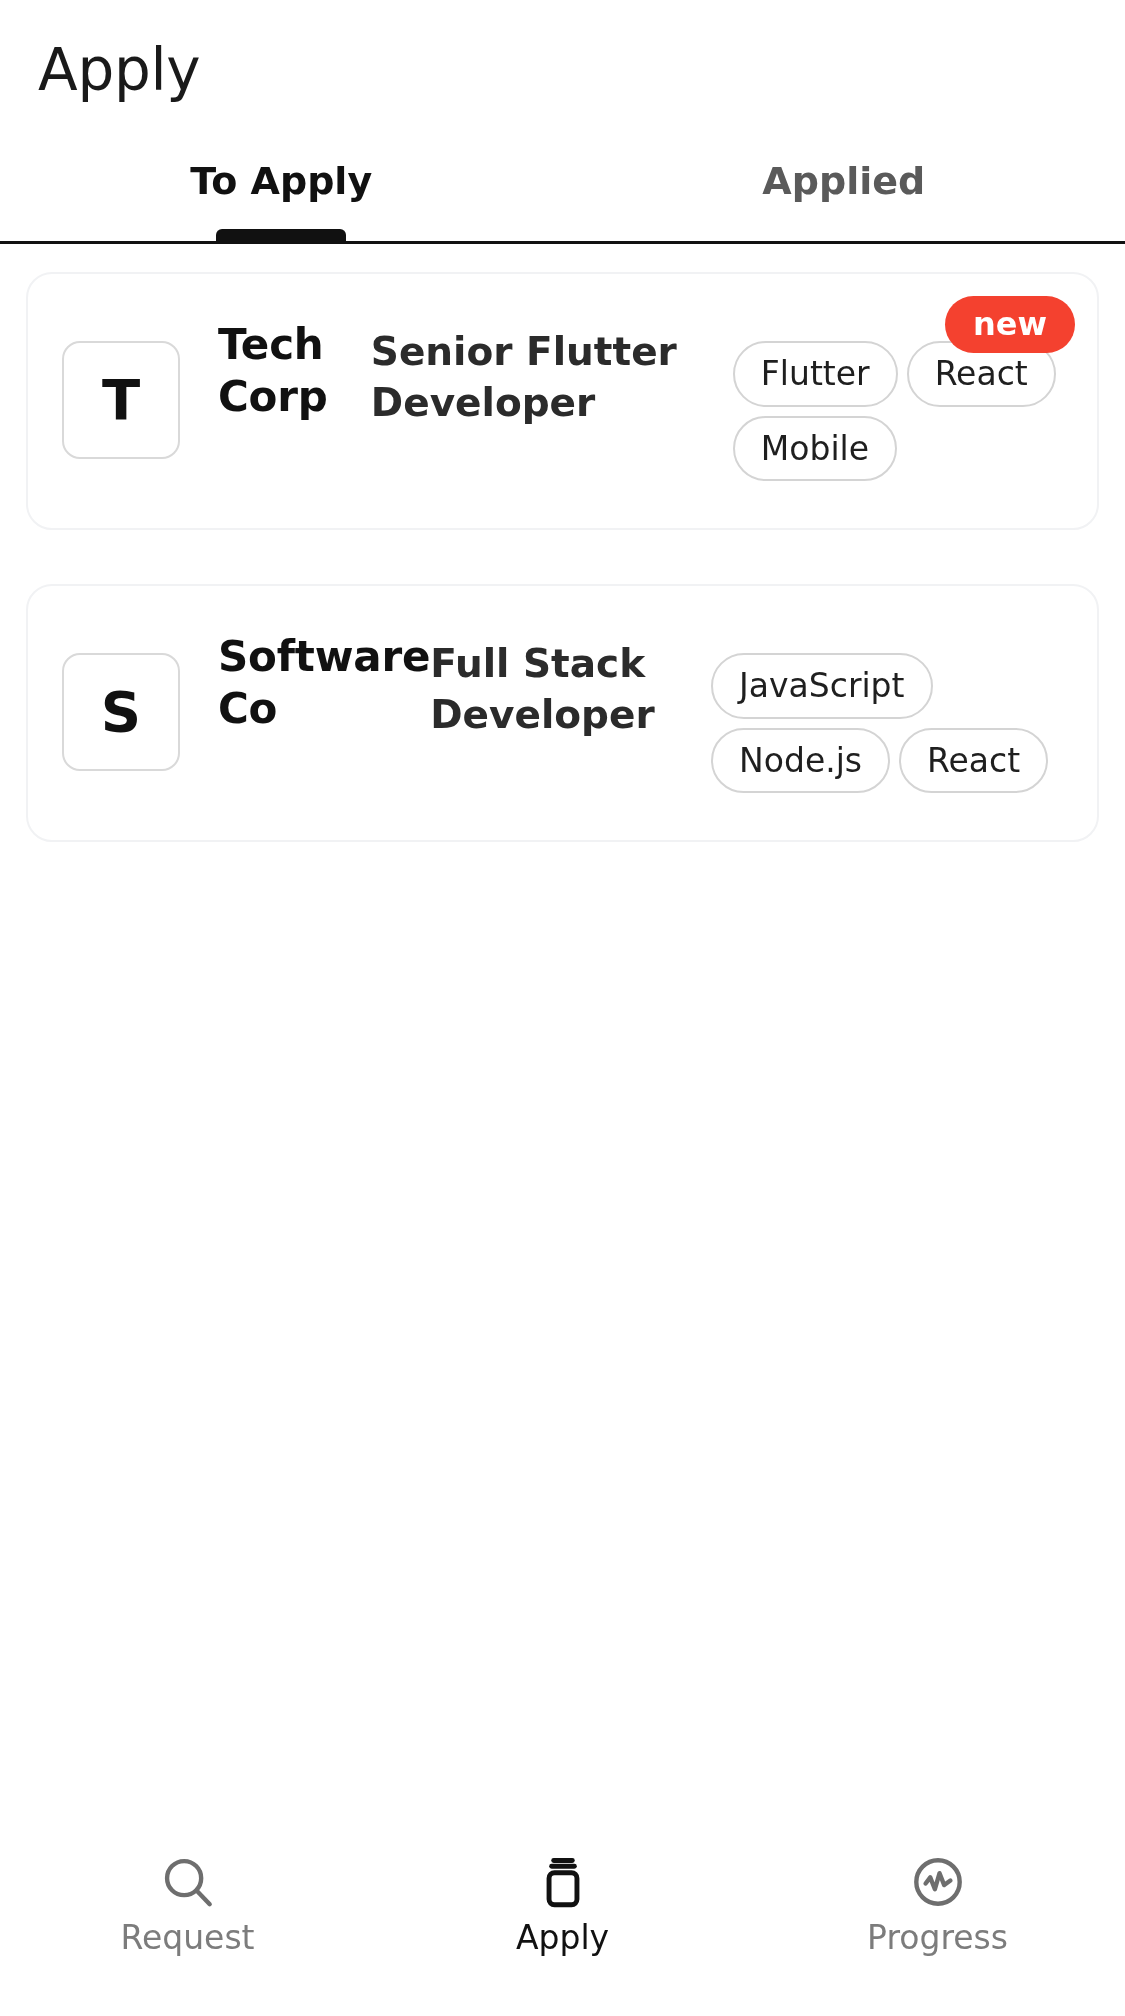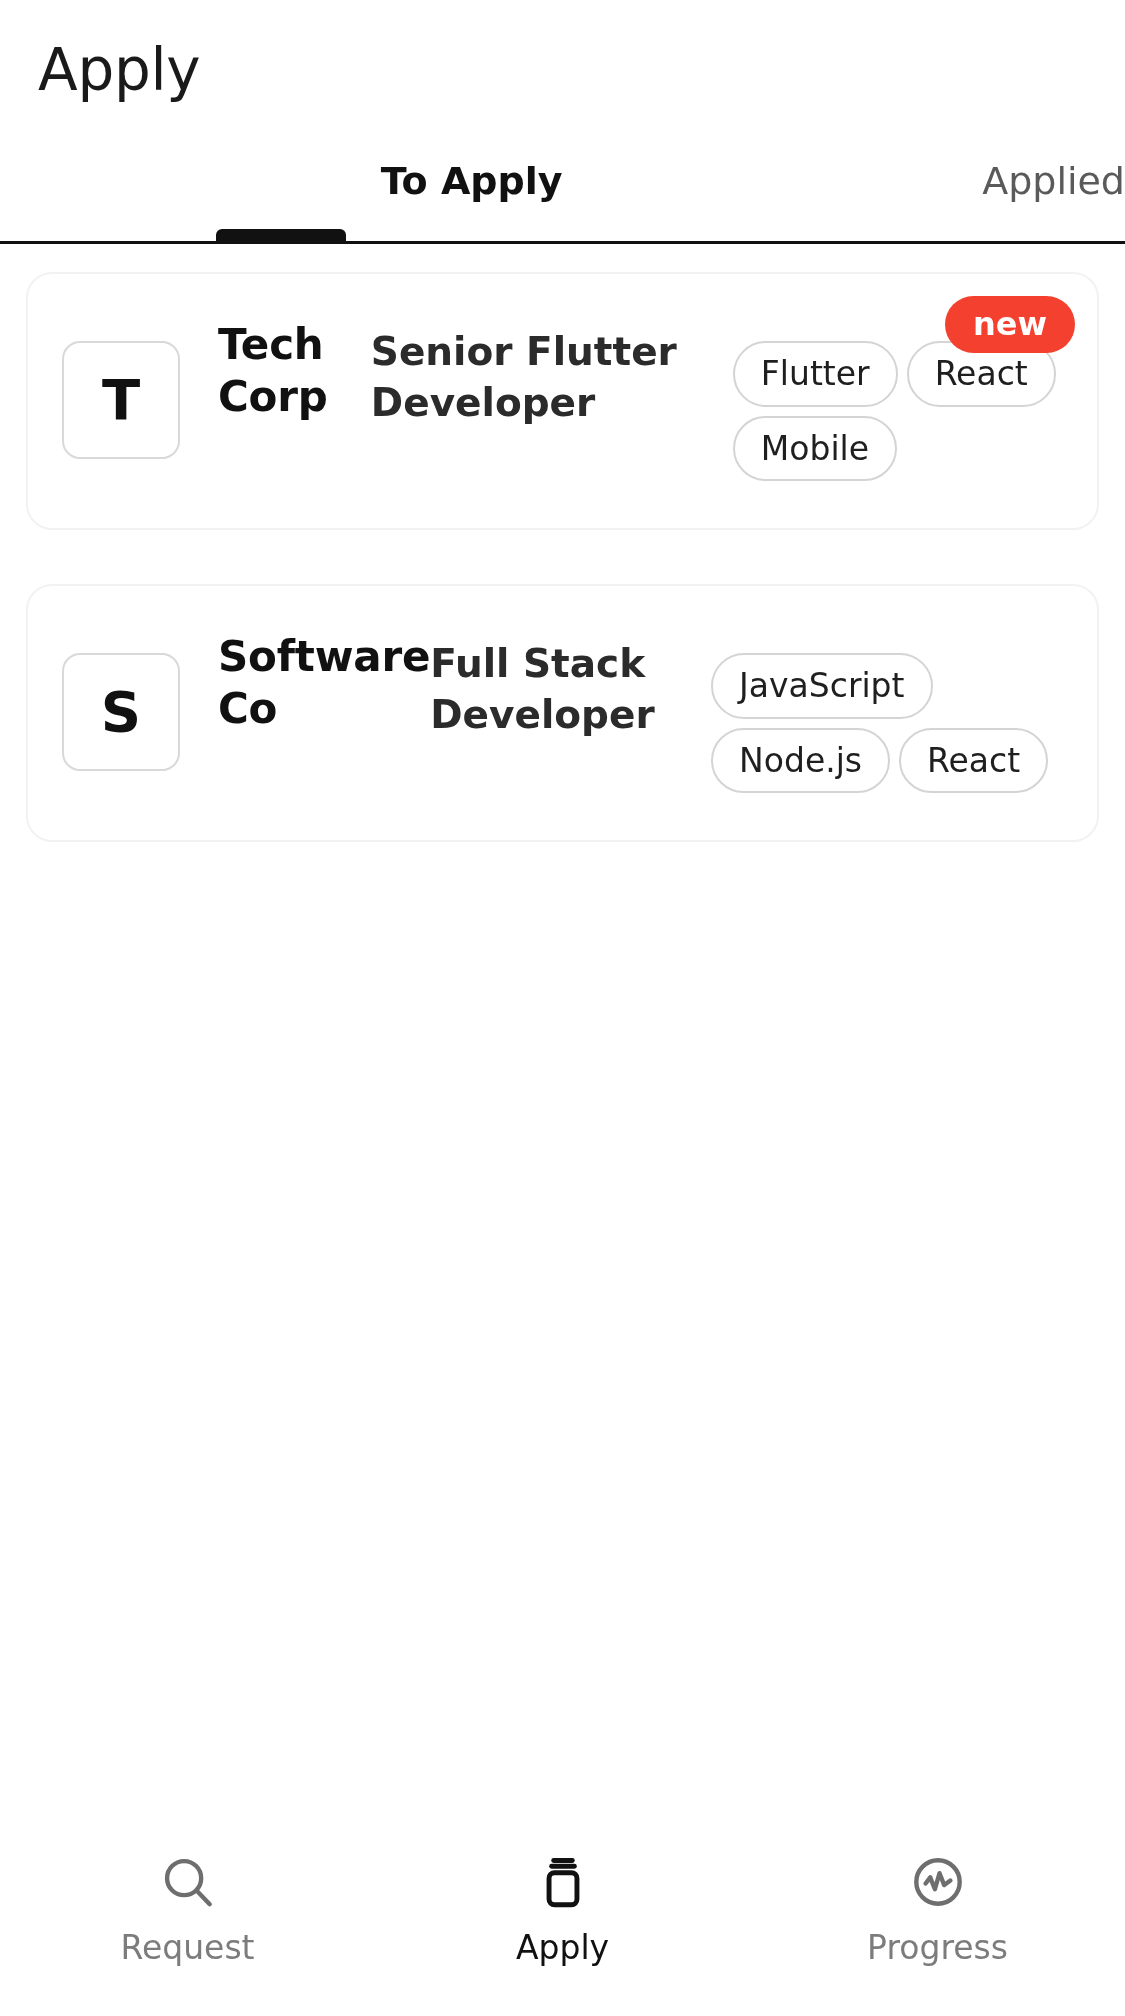--- a/index.html
+++ b/index.html
@@ -39,30 +39,30 @@
     flex:0 0 104px;
     height:104px;
     display:flex;
     position:relative;
     border-bottom:3px solid #111111;
   }
   .tab {
     flex:1 1 50%;
     display:flex;
     align-items:flex-start;
-    justify-content:flex-end;
+    justify-content:center;
     padding-top:20px;
     position:relative;
     cursor:pointer;
   }
   .tab-label {
     font-size:38px;
     line-height:1.15;
     color:#5a5a5a;
-    font-weight:400;
+    font-weight:700;
   }
   .tab.active .tab-label {
     color:#111111;
     font-weight:700;
   }
   .tab-indicator {
     position:absolute;
     left:50%;
     transform:translateX(-50%);
     bottom:0;
@@ -172,21 +172,21 @@
     align-items:flex-start;
     padding-top:12px;
     background:#ffffff;
   }
   .nav-item {
     flex:1 1 33.333%;
     display:flex;
     flex-direction:column;
     align-items:center;
     justify-content:flex-start;
-    gap:14px;
+    gap:4px;
     cursor:pointer;
   }
   .nav-icon {
     width:68px; height:68px;
     display:flex;
     align-items:center;
     justify-content:center;
   }
   .nav-icon svg { display:block; }
   .nav-label {

